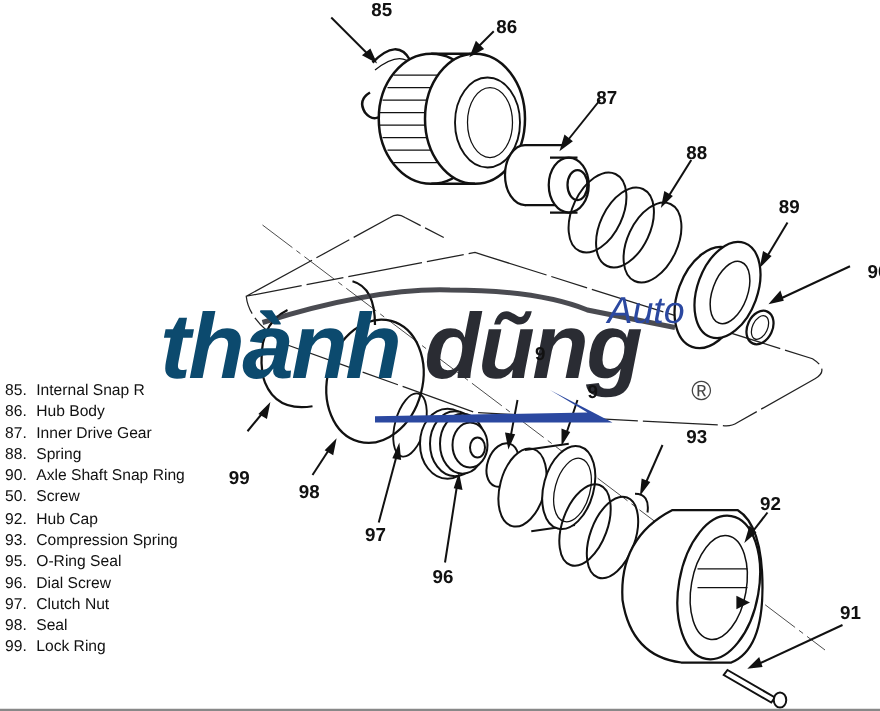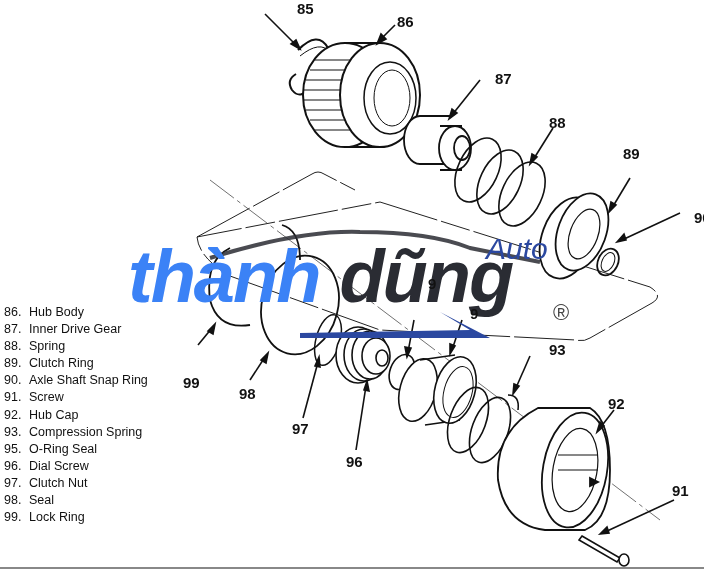--- a/index.html
+++ b/index.html
@@ -155,48 +155,48 @@
       <path d="M597,432 L600,422 L604,426 Z"></path>
     <line x1="674" y1="500" x2="605" y2="532"></line>
       <path d="M600,534 L607,527 L609,533 Z"></path>
   </g>
 
   <path d="M210,258 Q300,230 360,232 Q430,232 470,248 L540,262" fill="none" stroke="#2a2c33" stroke-width="4" opacity="0.85"></path>
   <path d="M300,333 L470,330 L440,312 L490,338 L300,338 Z" fill="#2b48a0"></path>
 </svg>
 
 <div class="wm" style="left:128px; top:240px; font-size:74px; letter-spacing:-2px; line-height:1;">
-  <span style="color:#3b82f6;">thành</span><span style="color:#2a2c33;margin-left:20px;">dũng</span>
+  <span style="color:#0c4a6e;">thành</span><span style="color:#2a2c33;margin-left:20px;">dũng</span>
 </div>
 <div class="wm" style="left:486px; top:232px; font-size:30px; font-weight:normal; color:#2b48a0;">Auto</div>
 <div style="position:absolute; left:553px; top:300px; font-size:22px; color:#444; font-family:'Liberation Sans', sans-serif;">®</div>
 
 <div class="callout" style="left:249px; top:0px;margin-left:48px;">85</div>
 <div class="callout" style="left:397px; top:13px;">86</div>
-<div class="callout" style="left:495px; top:70px;text-align:center;">87</div>
+<div class="callout" style="left:477px; top:70px;text-align:center;">87</div>
 <div class="callout" style="left:549px; top:114px;">88</div>
-<div class="callout" style="left:623px; top:145px;">89</div>
+<div class="callout" style="left:623px; top:157px;">89</div>
 <div class="callout" style="left:694px; top:197px;margin-top:12px;">90</div>
 <div class="callout" style="left:428px; top:275px;">9</div>
 <div class="callout" style="left:470px; top:305px;">9</div>
 <div class="callout" style="left:549px; top:341px;">93</div>
 <div class="callout" style="left:608px; top:395px;">92</div>
 <div class="callout" style="left:672px; top:482px;">91</div>
 <div class="callout" style="left:183px; top:350px;margin-top:24px;">99</div>
 <div class="callout" style="left:239px; top:385px;">98</div>
 <div class="callout" style="left:292px; top:420px;">97</div>
 <div class="callout" style="left:346px; top:453px;">96</div>
 
 <div class="legend">
+  <div class="legend-row"><span class="legend-num">85.</span><span>Internal Snap R</span></div>
   <div class="legend-row"><span class="legend-num">86.</span><span>Hub Body</span></div>
   <div class="legend-row"><span class="legend-num">87.</span><span>Inner Drive Gear</span></div>
   <div class="legend-row"><span class="legend-num">88.</span><span>Spring</span></div>
-  <div class="legend-row"><span class="legend-num">89.</span><span>Clutch Ring</span></div>
   <div class="legend-row"><span class="legend-num">90.</span><span>Axle Shaft Snap Ring</span></div>
-  <div class="legend-row"><span class="legend-num">91.</span><span>Screw</span></div>
+  <div class="legend-row"><span class="legend-num">50.</span><span>Screw</span></div>
   <div class="legend-row"><span class="legend-num">92.</span><span>Hub Cap</span></div>
   <div class="legend-row"><span class="legend-num">93.</span><span>Compression Spring</span></div>
   <div class="legend-row"><span class="legend-num">95.</span><span>O-Ring Seal</span></div>
   <div class="legend-row"><span class="legend-num">96.</span><span>Dial Screw</span></div>
   <div class="legend-row"><span class="legend-num">97.</span><span>Clutch Nut</span></div>
   <div class="legend-row"><span class="legend-num">98.</span><span>Seal</span></div>
   <div class="legend-row"><span class="legend-num">99.</span><span>Lock Ring</span></div>
 </div>
 
 <div class="bottom-rule"></div>

